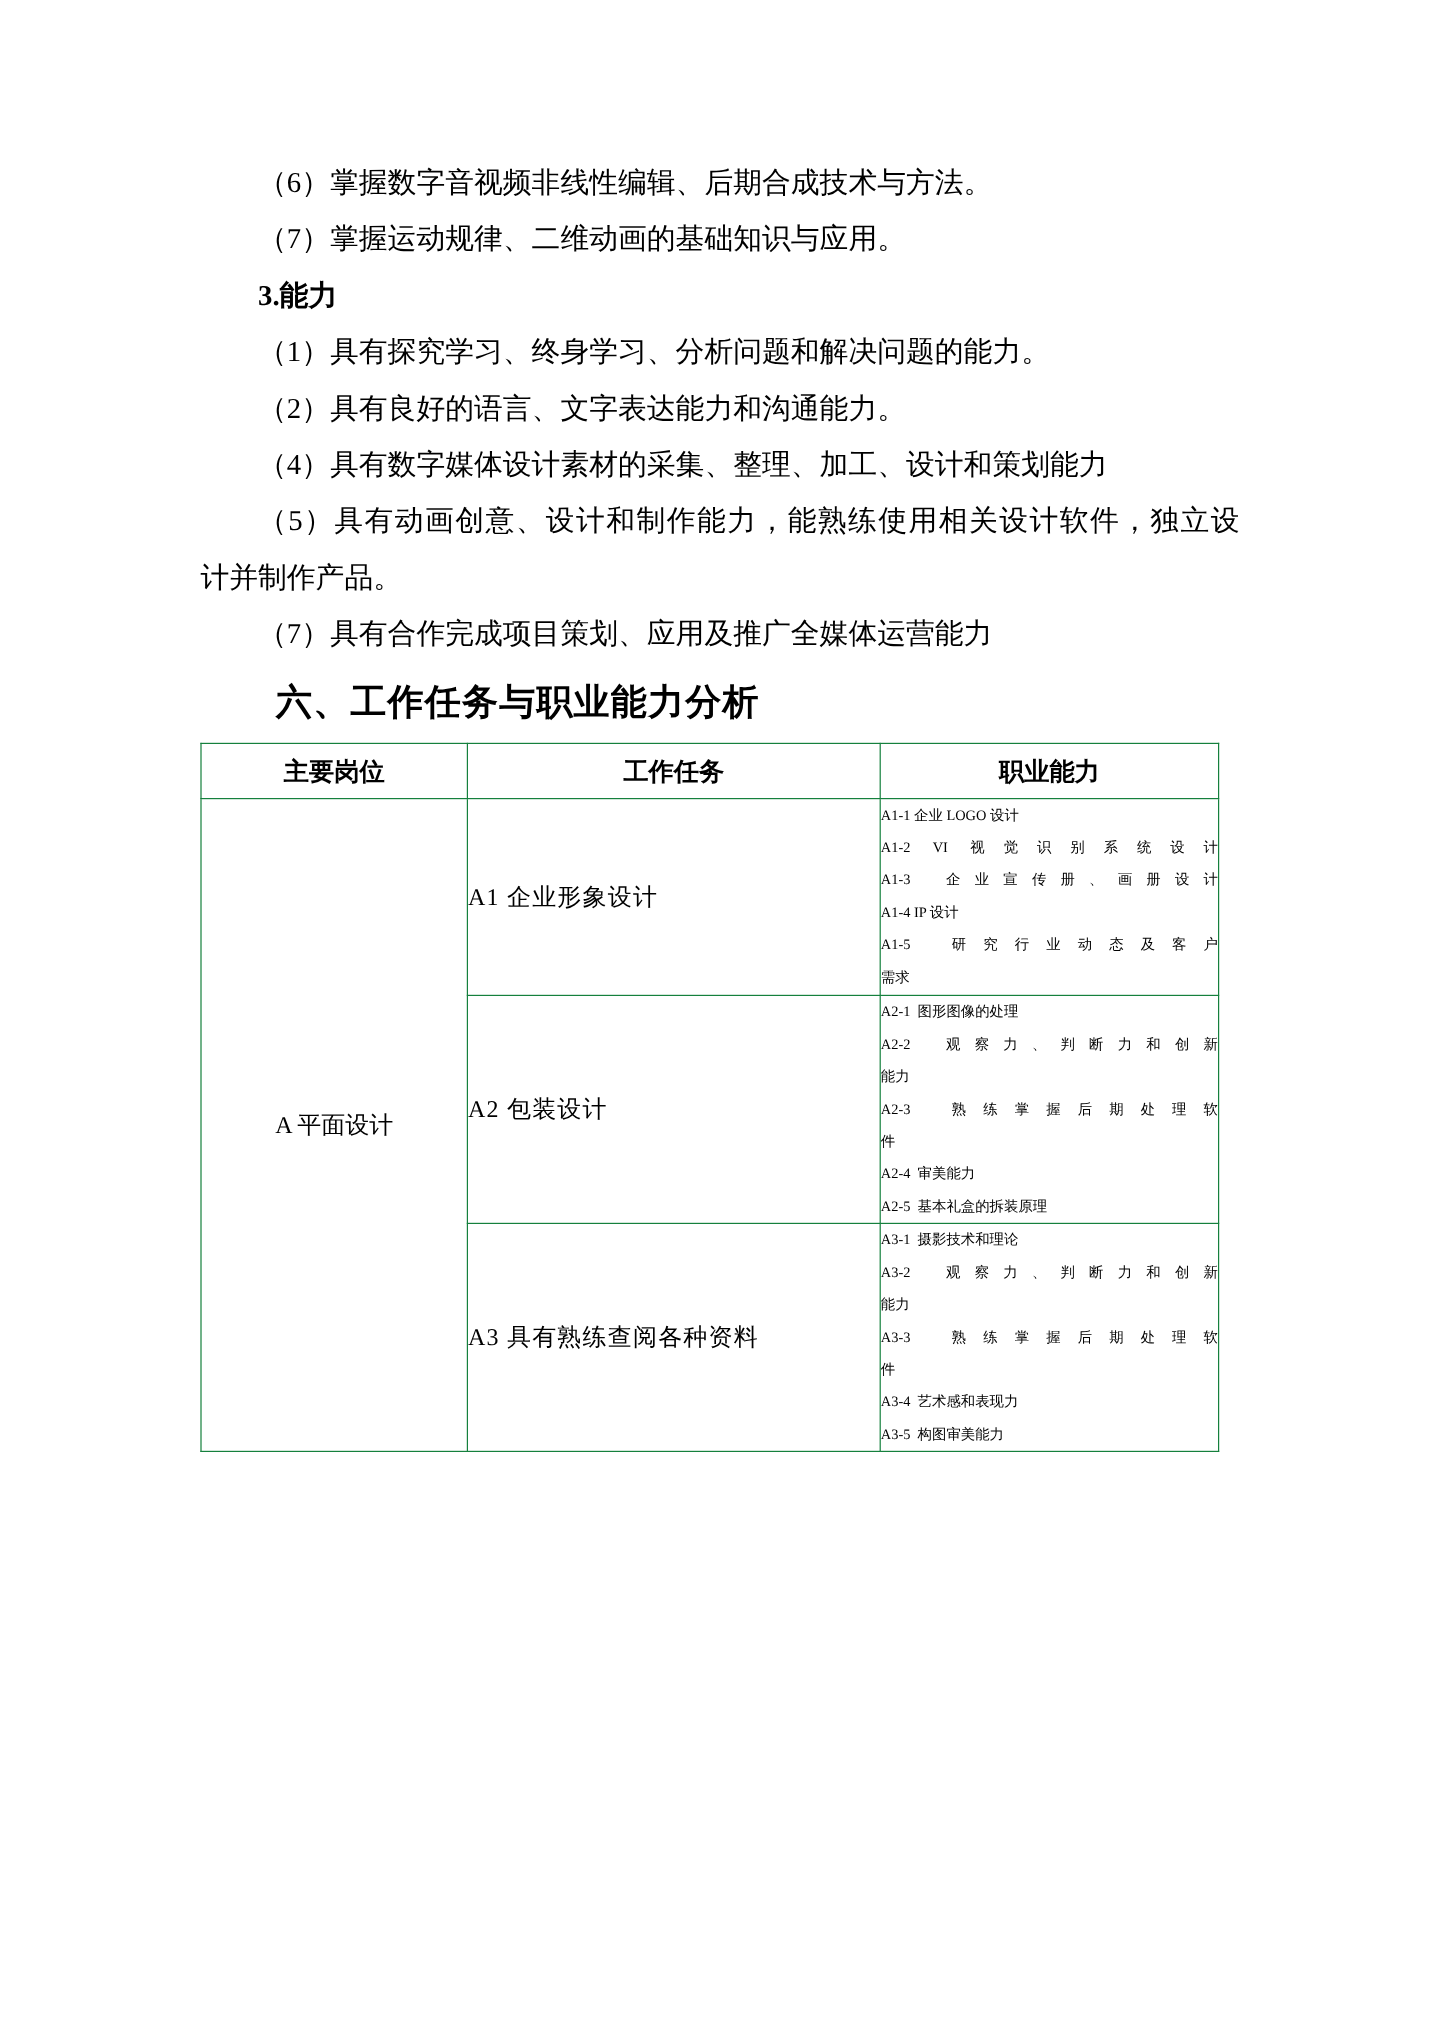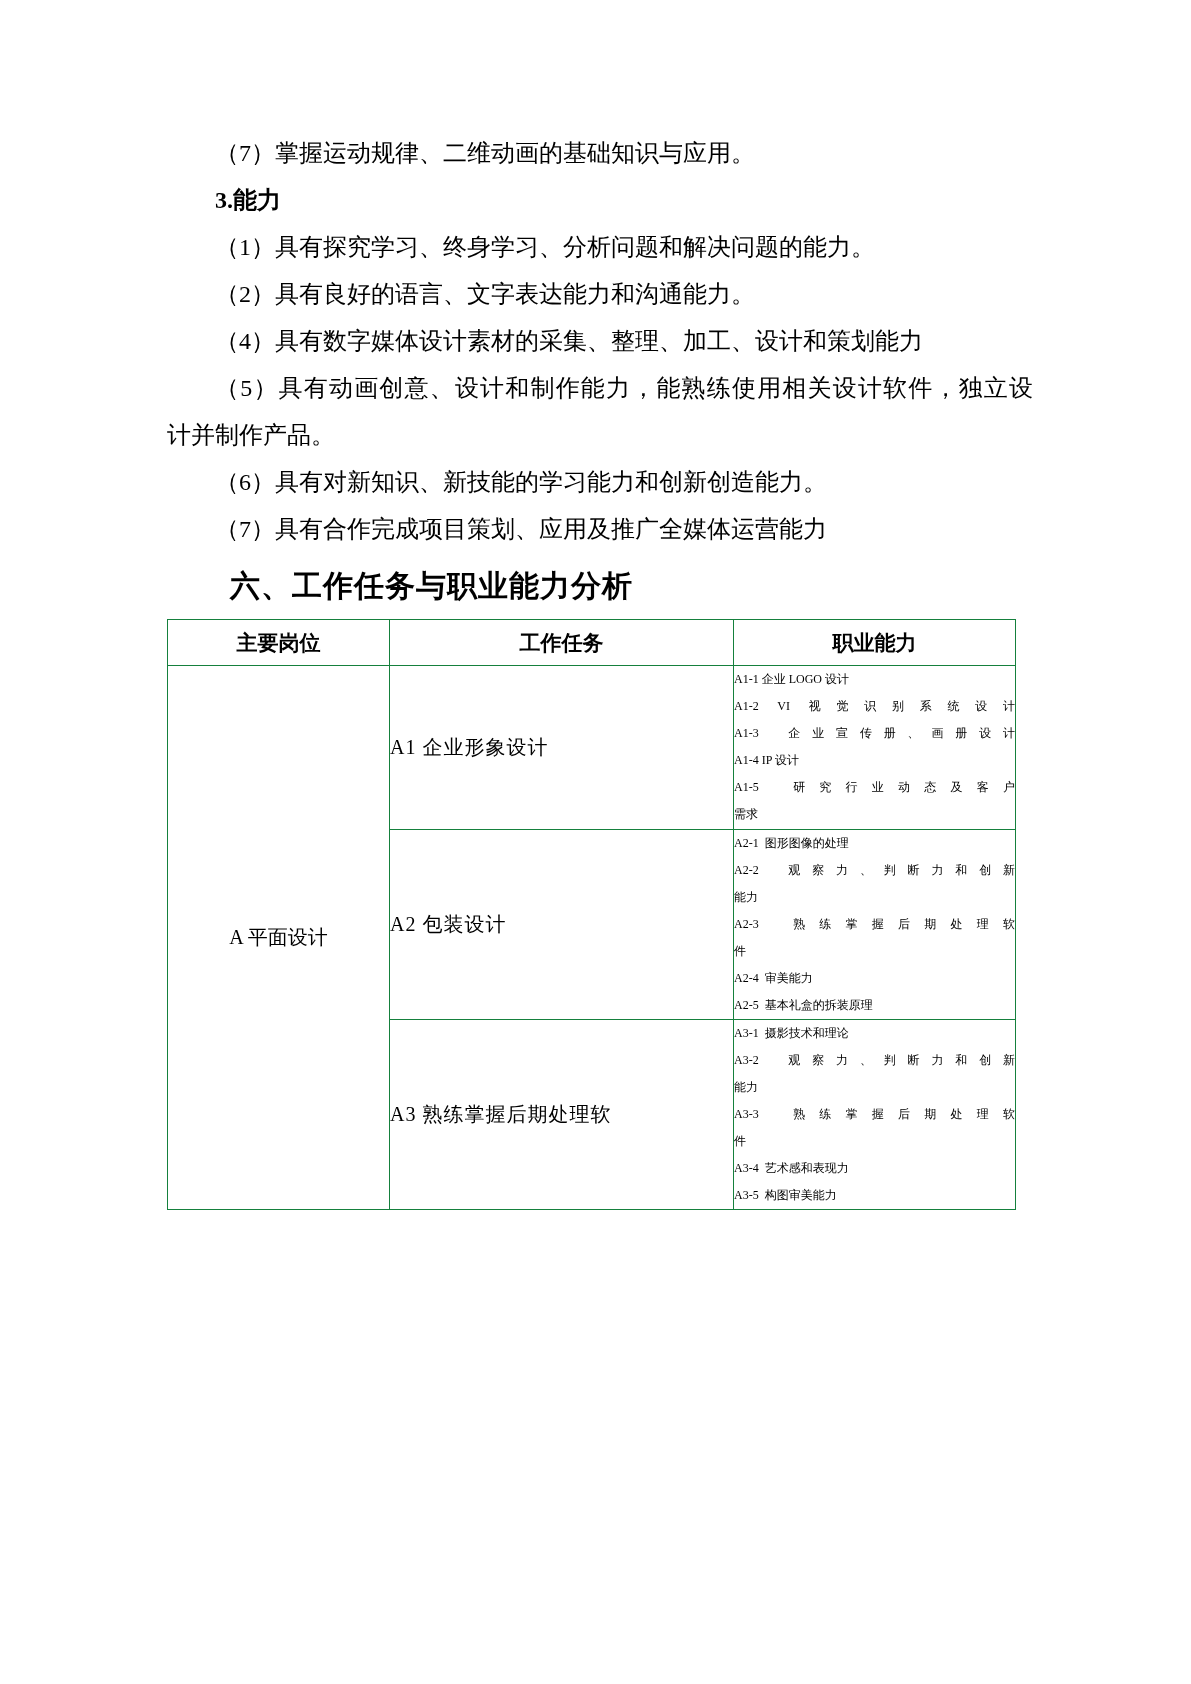--- a/index.html
+++ b/index.html
@@ -88,40 +88,40 @@
   tr.row-a2 td.abilities { height:187px; }
   tr.row-a3 td.abilities { height:189px; }
 </style>
 </head>
 <body>
 
 <div class="page">
   <div class="content">
 
     <div class="para">
+      <div class="line indent">（6）掌握数字音视频非线性编辑、后期合成技术与方法。</div>
+    </div>
+    <div class="para">
       <div class="line indent">（7）掌握运动规律、二维动画的基础知识与应用。</div>
     </div>
     <div class="para">
       <div class="line indent bold">3.能力</div>
     </div>
     <div class="para">
       <div class="line indent">（1）具有探究学习、终身学习、分析问题和解决问题的能力。</div>
     </div>
     <div class="para">
       <div class="line indent">（2）具有良好的语言、文字表达能力和沟通能力。</div>
     </div>
     <div class="para">
       <div class="line indent">（4）具有数字媒体设计素材的采集、整理、加工、设计和策划能力</div>
     </div>
     <div class="para">
       <div class="line indent stretch">（5）具有动画创意、设计和制作能力，能熟练使用相关设计软件，独立设</div>
       <div class="line wrapline">计并制作产品。</div>
-    </div>
-    <div class="para">
-      <div class="line indent">（6）具有对新知识、新技能的学习能力和创新创造能力。</div>
     </div>
     <div class="para">
       <div class="line indent">（7）具有合作完成项目策划、应用及推广全媒体运营能力</div>
     </div>
 
     <h2 class="section-heading">六、工作任务与职业能力分析</h2>
 
     <table class="job-table">
       <colgroup>
         <col class="c1">
@@ -154,21 +154,21 @@
             <div class="aline">A2-1  图形图像的处理</div>
             <div class="aline stretch">A2-2  观察力、判断力和创新</div>
             <div class="aline">能力</div>
             <div class="aline stretch">A2-3  熟练掌握后期处理软</div>
             <div class="aline">件</div>
             <div class="aline">A2-4  审美能力</div>
             <div class="aline">A2-5  基本礼盒的拆装原理</div>
           </td>
         </tr>
         <tr class="row-a3">
-          <td class="task">A3 熟练掌握后期处理软</td>
+          <td class="task">A3 具有熟练查阅各种资料</td>
           <td class="abilities">
             <div class="aline">A3-1  摄影技术和理论</div>
             <div class="aline stretch">A3-2  观察力、判断力和创新</div>
             <div class="aline">能力</div>
             <div class="aline stretch">A3-3  熟练掌握后期处理软</div>
             <div class="aline">件</div>
             <div class="aline">A3-4  艺术感和表现力</div>
             <div class="aline">A3-5  构图审美能力</div>
           </td>
         </tr>

